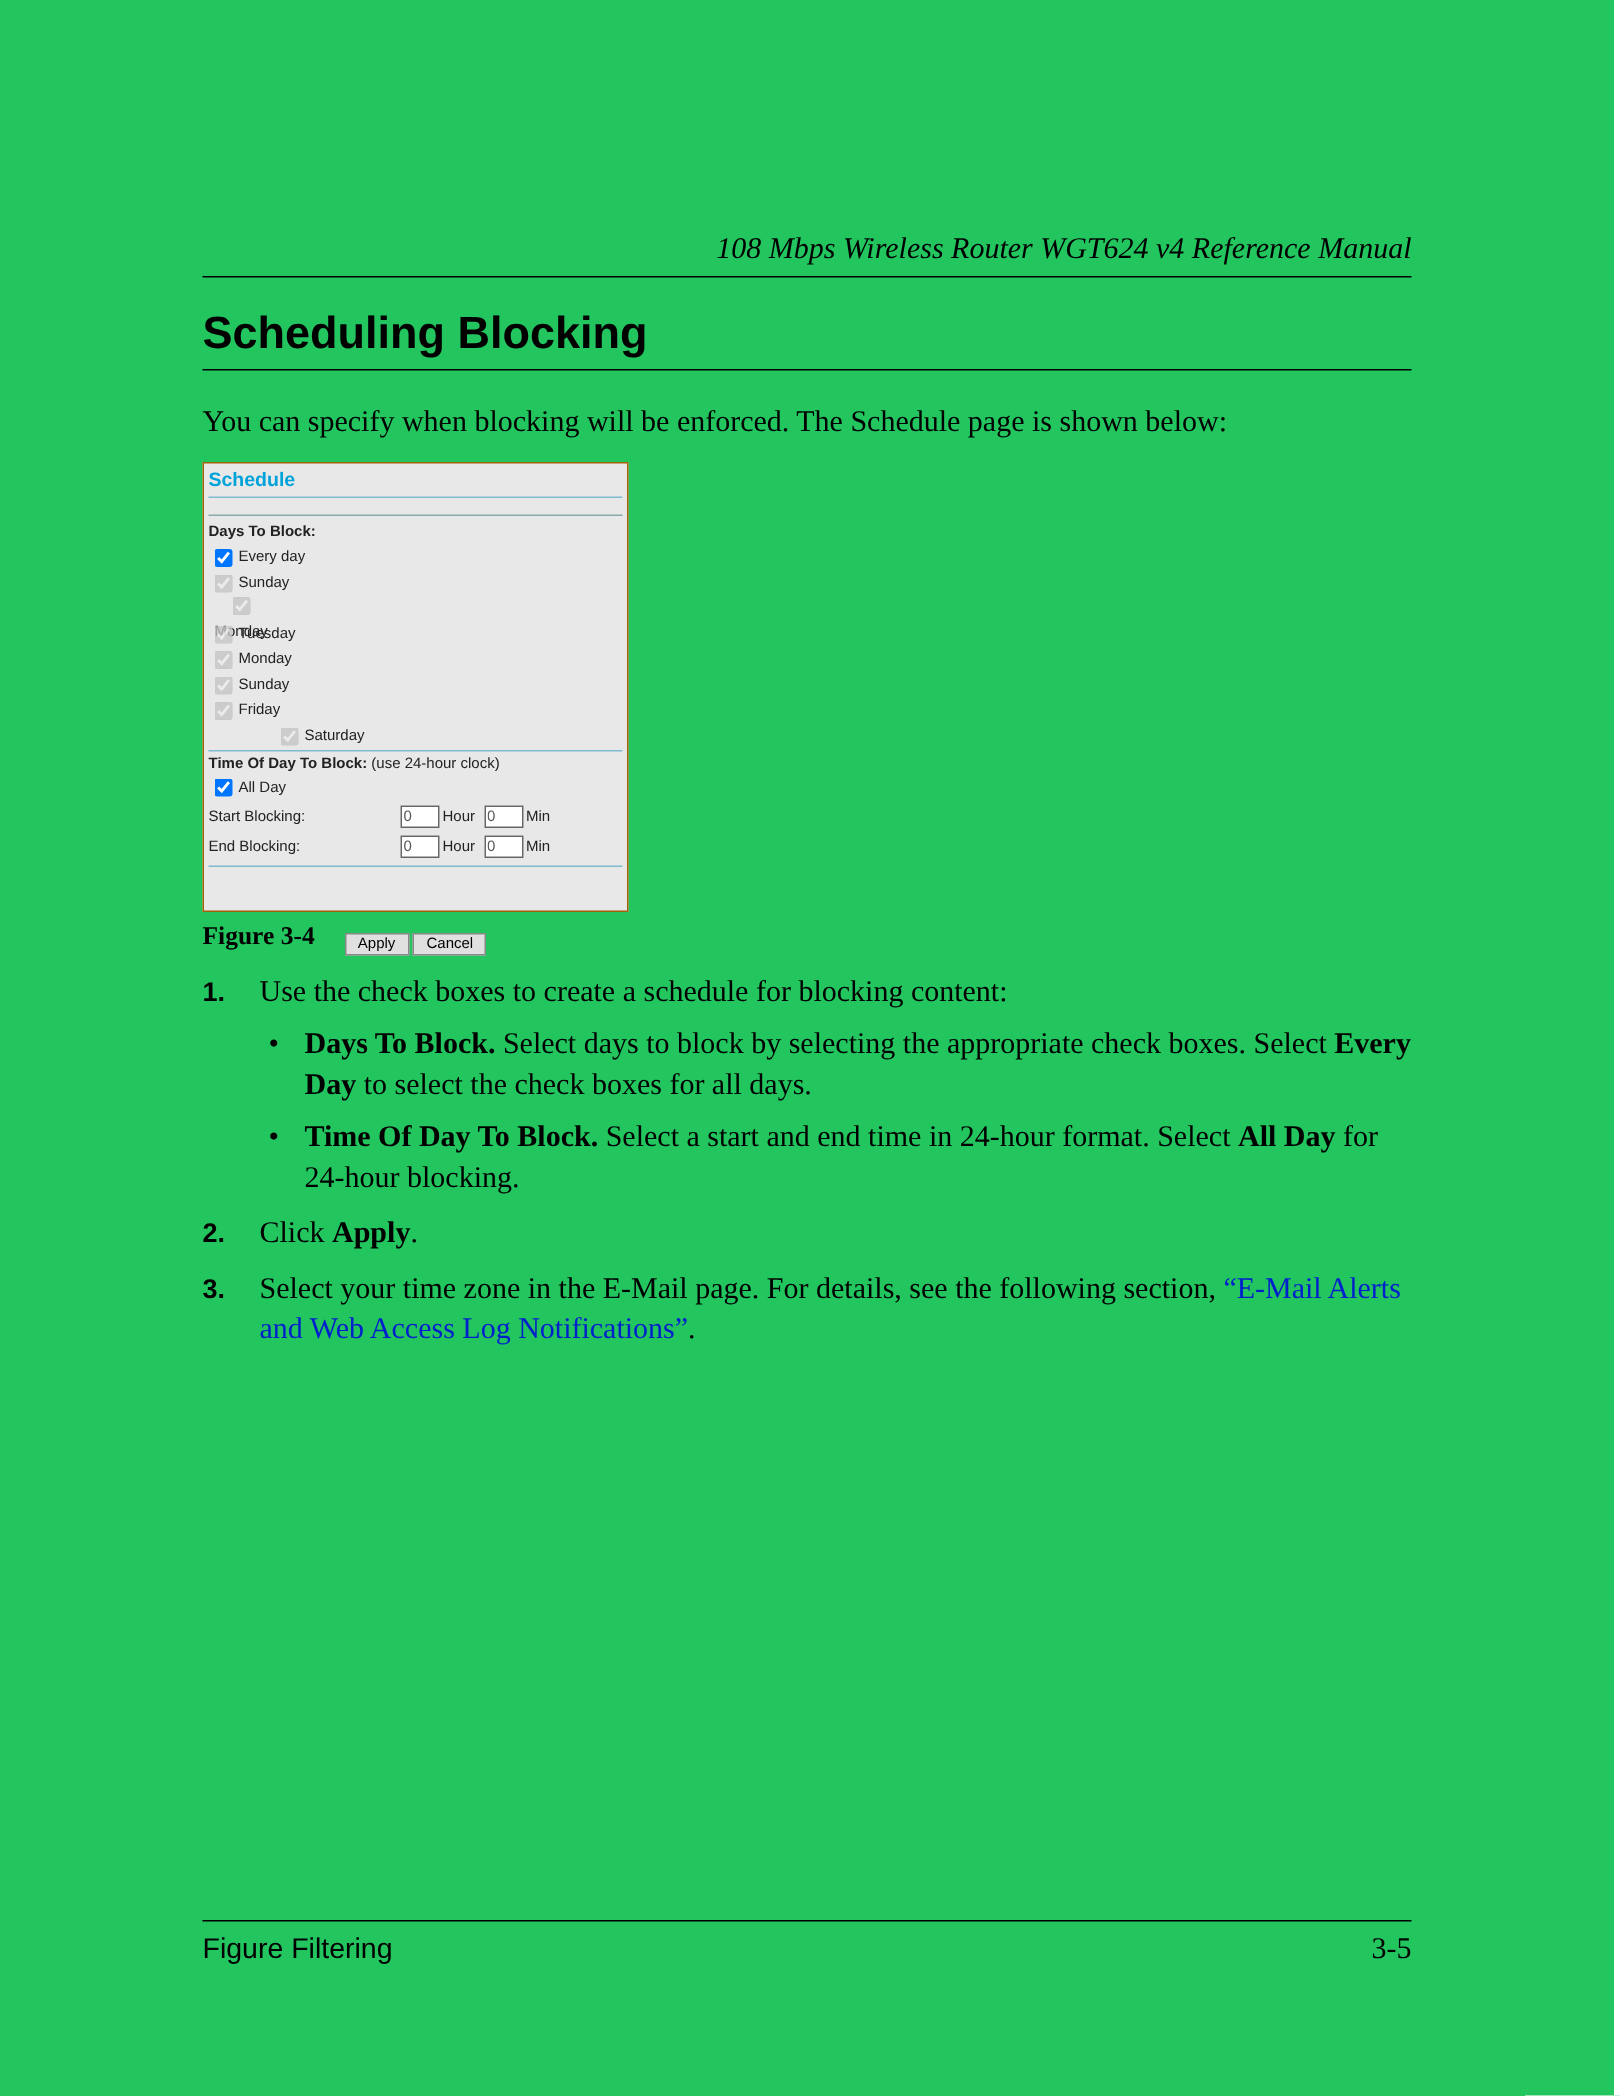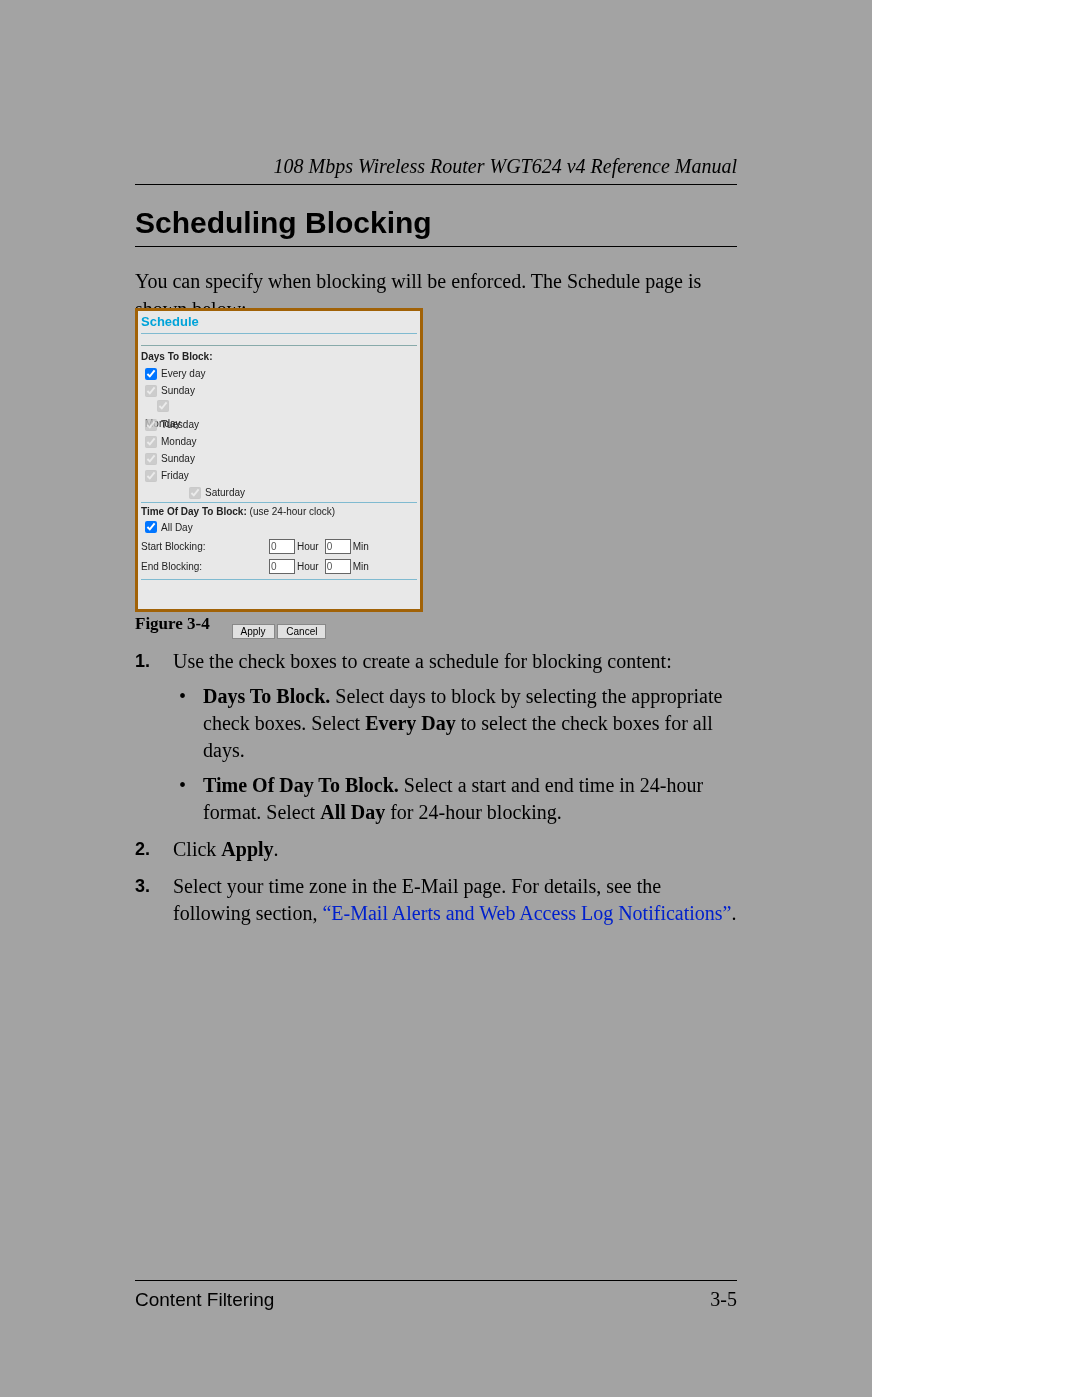--- a/index.html
+++ b/index.html
@@ -3,23 +3,23 @@
 <meta charset="utf-8">
 <style>
   html, body {
     margin: 0;
     padding: 0;
     background: #ffffff;
     width: 1080px;
   }
   .page {
     position: relative;
-    width: 872px;
+    width: 1076px;
     height: 1397px;
-    background: #a3a3a3;
+    background: #22c55e;
     font-family: "Times New Roman", Times, serif;
     color: #000;
   }
   .header-title {
     position: absolute;
     top: 155px;
     right: 135px;
     font-style: italic;
     font-size: 20px;
     font-family: "Times New Roman", Times, serif;
@@ -55,21 +55,21 @@
     line-height: 28px;
   }
   
   .router-ui {
     position: absolute;
     top: 308px;
     left: 135px;
     width: 282px;
     height: 298px;
     background: #e8e8e8;
-    border: 3px solid #a16207;
+    border: 1px solid #a16207;
     font-family: Arial, Helvetica, sans-serif;
     font-size: 10px;
     color: #222;
   }
   .router-title {
     position: absolute;
     top: 3px;
     left: 3px;
     color: #00a3d9;
     font-weight: bold;
@@ -326,15 +326,15 @@
       <span class="ol-num">2.</span>
       <span>Click </span><span class="bold">Apply</span><span>.</span>
     </div>
     <div class="ol-item">
       <span class="ol-num">3.</span>
       <span>Select your time zone in the E-Mail page. For details, see the following section, </span><span class="link">“E-Mail Alerts and Web Access Log Notifications”</span><span>.</span>
     </div>
   </div>
 
   <div class="footer-rule"></div>
-  <div class="footer-left">Content Filtering</div>
+  <div class="footer-left">Figure Filtering</div>
   <div class="footer-right">3-5</div>
 </div>
 
 </body></html>

